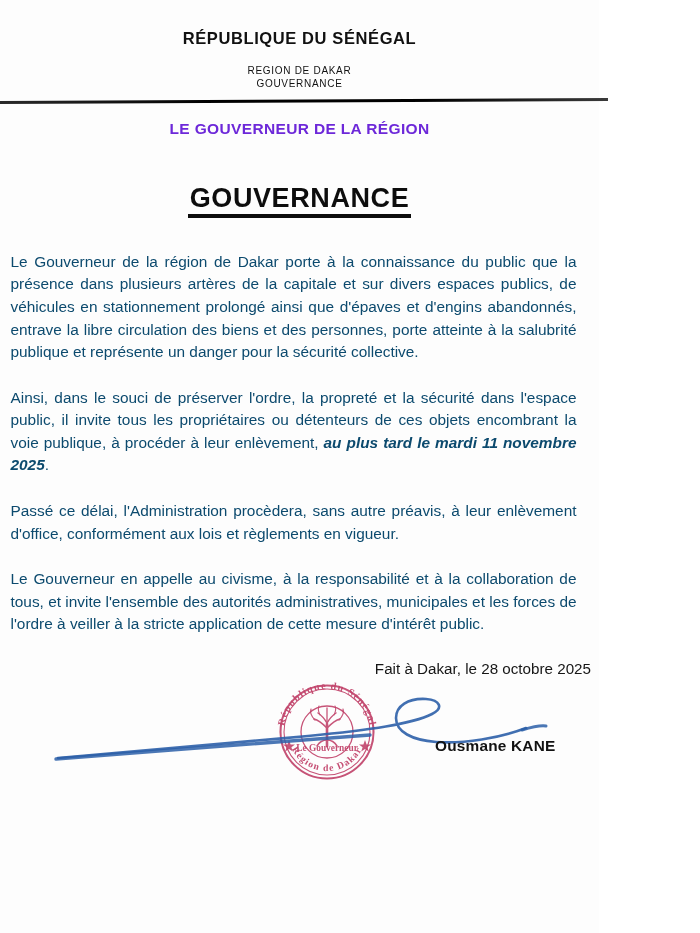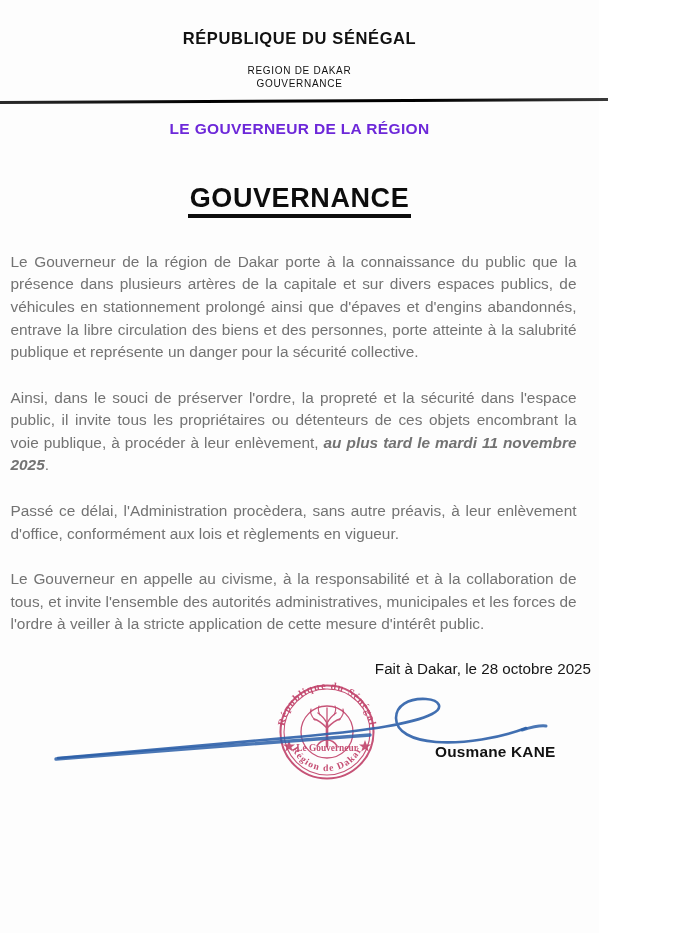--- a/index.html
+++ b/index.html
@@ -106,21 +106,21 @@
   .body-copy {
     margin: 0 auto;
     padding-top: 34px;
     width: 578px;
   }
   .para {
     text-align: justify;
     text-justify: inter-word;
     font-size: 15.4px;
     line-height: 22.6px;
-    color: #737373;
+    color: #0c4a6e;
     margin: 0 12px 23px 0;
     hyphens: none;
   }
   .para:last-child { margin-bottom: 0; }
   .para b { font-weight: bold; font-style: italic; }
 
   
   .sign-zone {
     position: relative;
     margin-top: 24px;
@@ -149,21 +149,21 @@
     top: 20px;
     width: 560px;
     height: 110px;
     pointer-events: none;
   }
   .signature svg { display: block; width: 560px; height: 110px; }
 
   .signer-name {
     position: absolute;
     left: 435px;
-    top: 83px;
+    top: 77px;
     font-size: 15.4px;
     font-weight: bold;
     letter-spacing: 0.2px;
     color: #121212;
   }
 </style>
 </head>
 <body>
 
 <div class="page">

